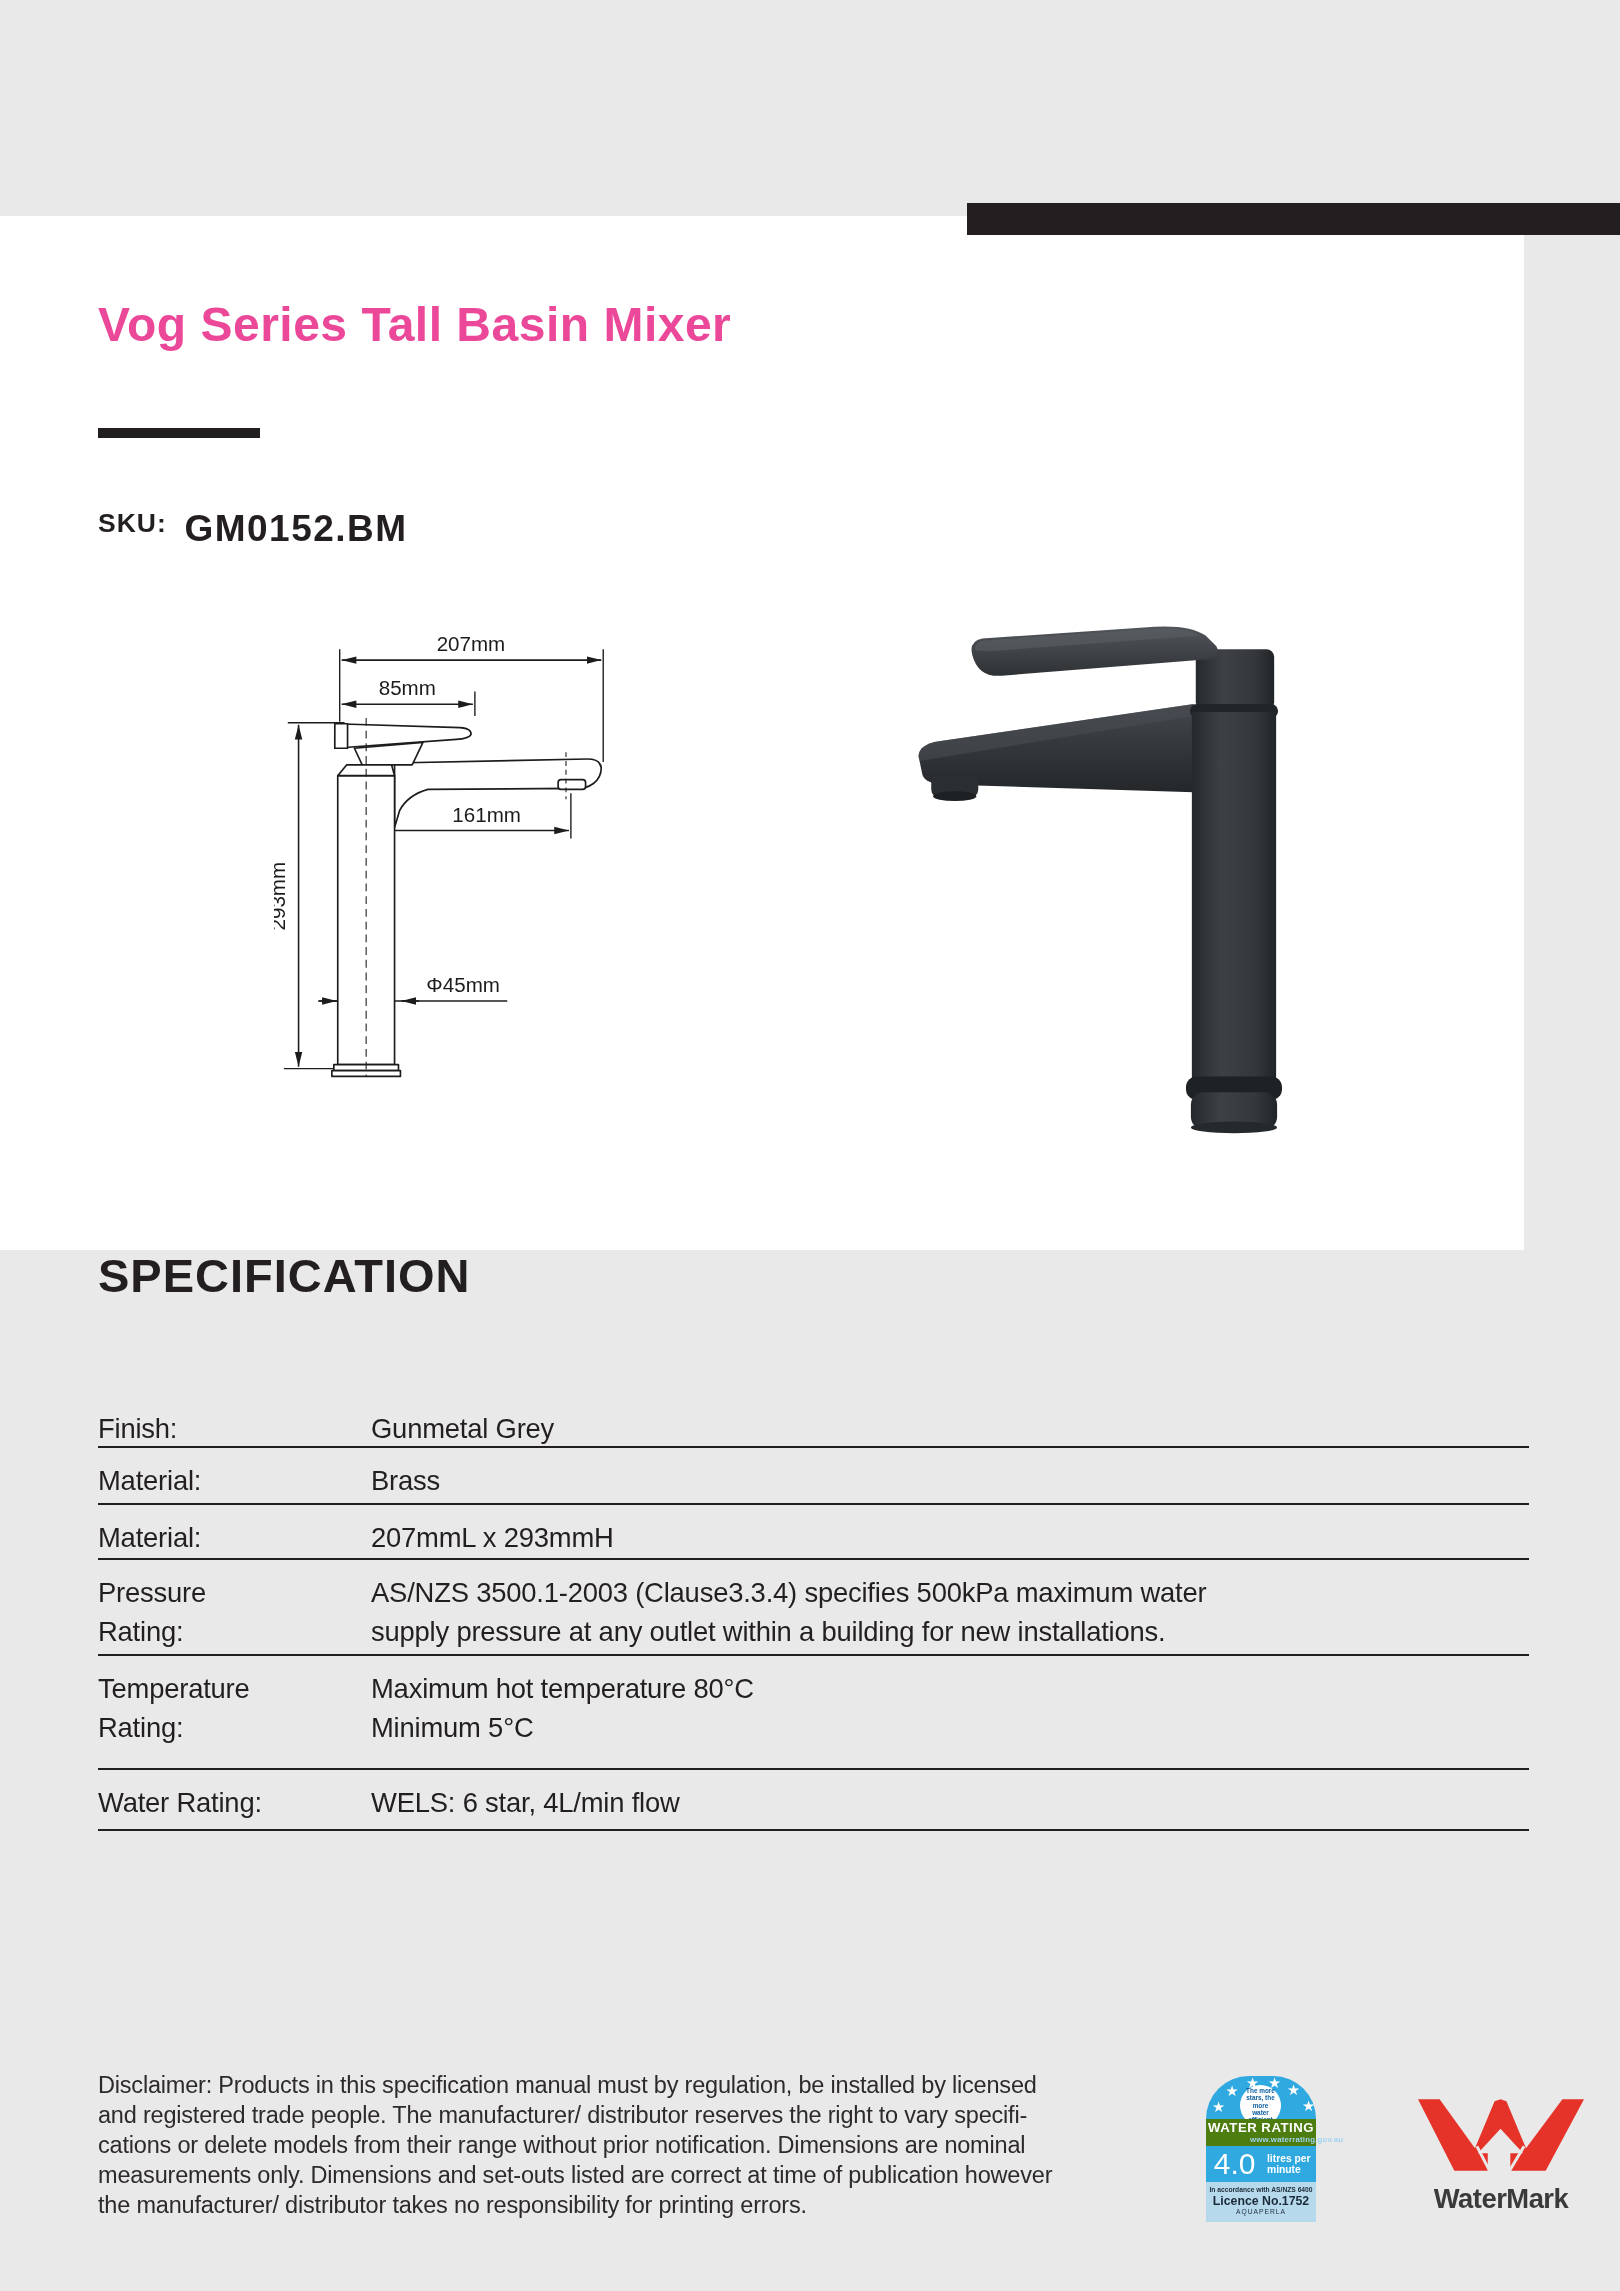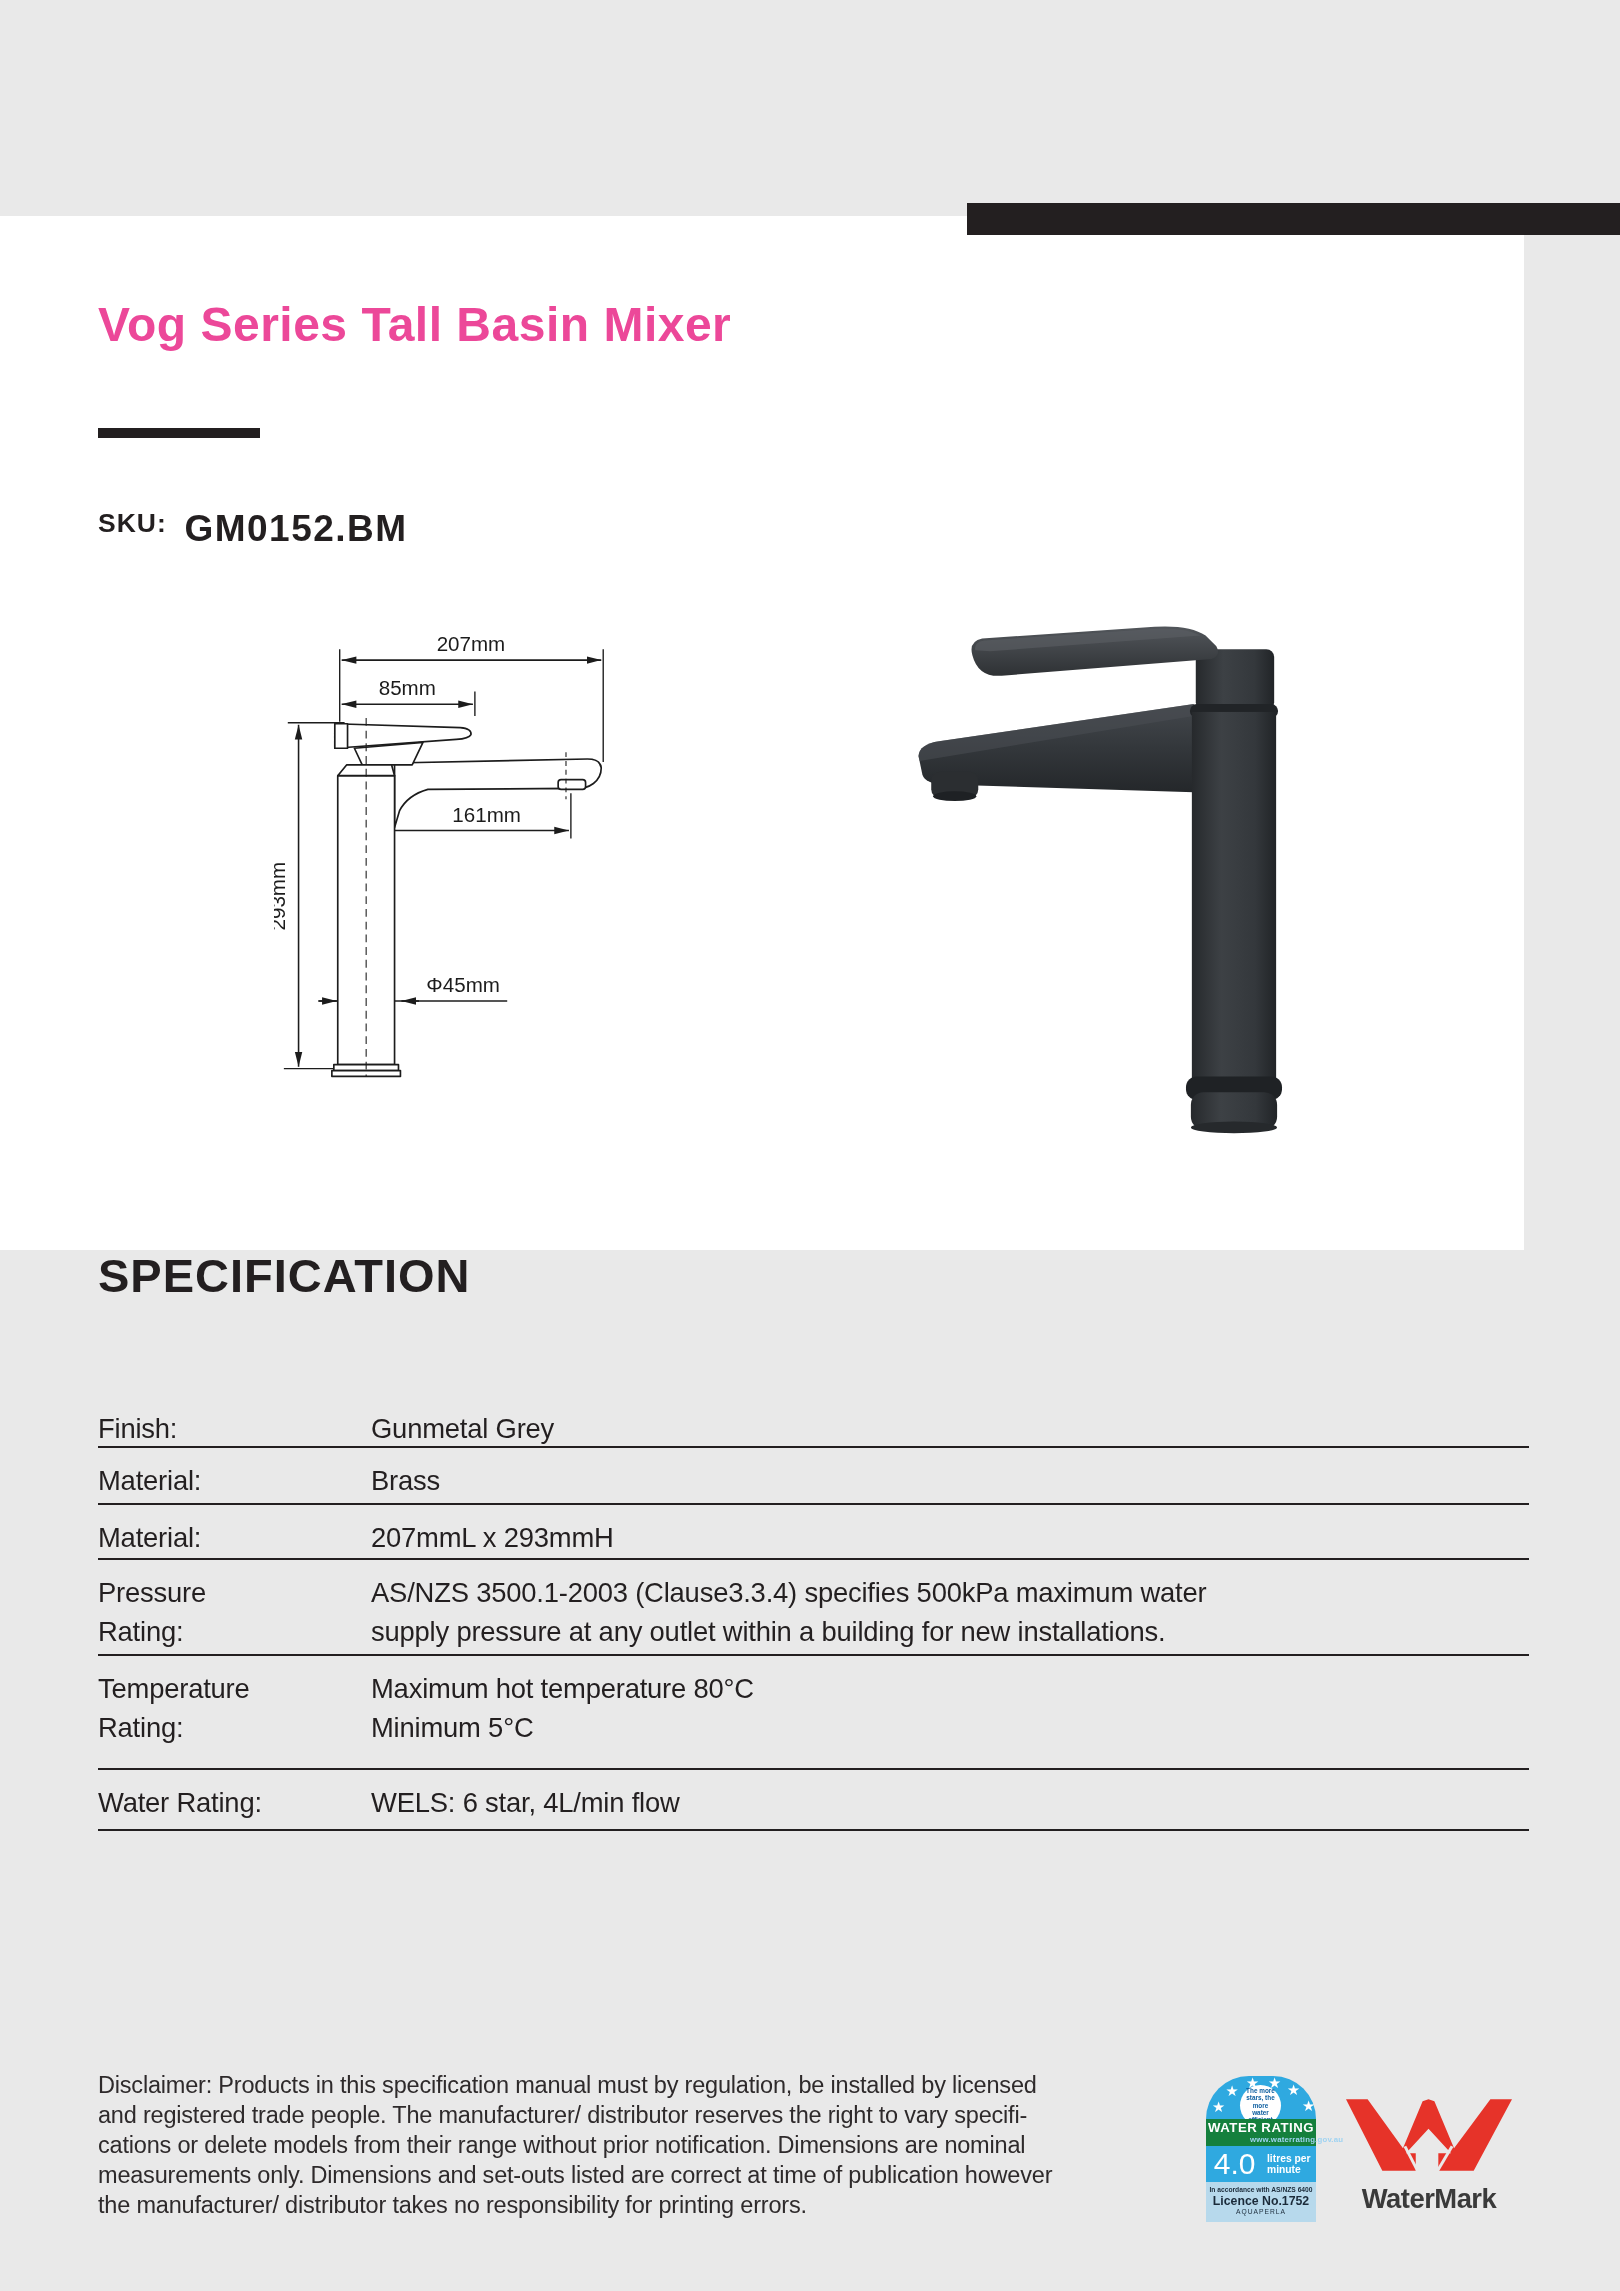--- a/index.html
+++ b/index.html
@@ -35,33 +35,33 @@
 
   
   .wels{position:absolute;left:1206px;top:2076px;width:110px;height:146px;}
   .wels .dome{position:relative;width:110px;height:43px;background:#2FA9E0;border-radius:55px 55px 0 0;overflow:visible;}
   .wels .star{position:absolute;color:#ffffff;font-size:14.7px;line-height:14.7px;}
   .s1{left:5.9px;top:23.5px;} .s2{left:19.6px;top:7.8px;} .s3{left:40px;top:0px;}
   .s4{left:62px;top:0px;} .s5{left:81px;top:6.9px;} .s6{left:96px;top:22.5px;}
   .wels .circle{position:absolute;left:34px;top:8.8px;width:41px;height:41px;border-radius:50%;background:#ffffff;
     display:flex;align-items:center;justify-content:center;text-align:center;
     font-size:6.4px;line-height:7.4px;font-weight:bold;color:#0E5FA0;white-space:pre-line;z-index:2;}
-  .wels .band{position:absolute;left:0;top:43px;width:110px;height:26.5px;background:#15803d;text-align:center;z-index:3;}
+  .wels .band{position:absolute;left:0;top:43px;width:110px;height:26.5px;background:#4d7c0f;text-align:center;z-index:3;}
   .wels .band-title{font-size:13.2px;font-weight:bold;color:#ffffff;letter-spacing:0.5px;line-height:15.7px;margin-top:1px;}
   .wels .band-url{font-size:7.8px;font-weight:bold;color:#9FD3F2;line-height:8.8px;letter-spacing:0.2px;padding-left:44px;}
   .wels .flow{position:absolute;left:0;top:70px;width:110px;height:36px;background:#2FA9E0;}
   .wels .flow-value{position:absolute;left:7.8px;top:1px;font-size:30px;font-weight:normal;color:#ffffff;}
   .wels .flow-unit{position:absolute;left:61px;top:6.9px;font-size:10.3px;line-height:11.3px;color:#ffffff;white-space:pre-line;font-weight:bold;}
   .wels .foot{position:absolute;left:0;top:106px;width:110px;height:40px;background:#B7D9EC;text-align:center;color:#1b2b3a;}
   .wels .accordance{font-size:6.7px;font-weight:bold;line-height:7.8px;margin-top:3.9px;}
   .wels .licence{font-size:12.3px;font-weight:bold;line-height:14.7px;}
   .wels .brand{font-size:6.7px;letter-spacing:1px;line-height:7.8px;}
 
   
-  .watermark{position:absolute;left:1346px;top:2099px;width:166px;height:110px;}
+  .watermark{position:absolute;left:1418px;top:2099px;width:166px;height:110px;}
   .watermark .wm-label{position:absolute;left:0;top:84px;width:166px;text-align:center;
     font-size:27.4px;font-weight:bold;color:#3a3a3a;letter-spacing:-0.5px;}
 
   .dim-text{font-size:21px;fill:#1c1c1c;font-family:"Liberation Sans",sans-serif;}
 </style>
 </head>
 <body>
 
 <div class="page">
 

